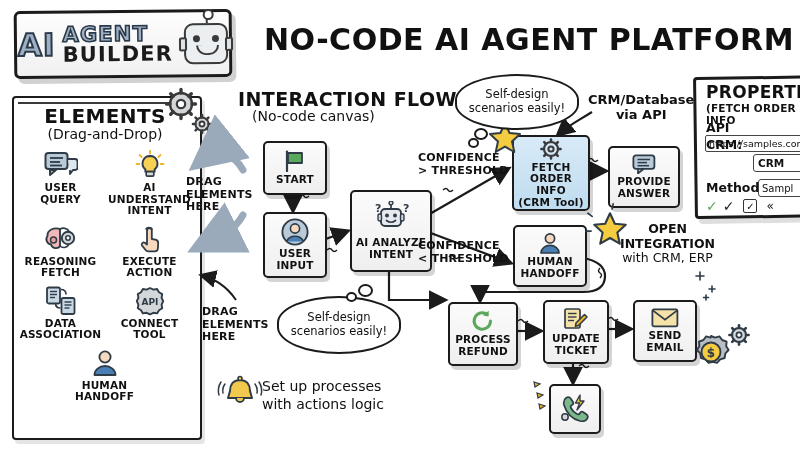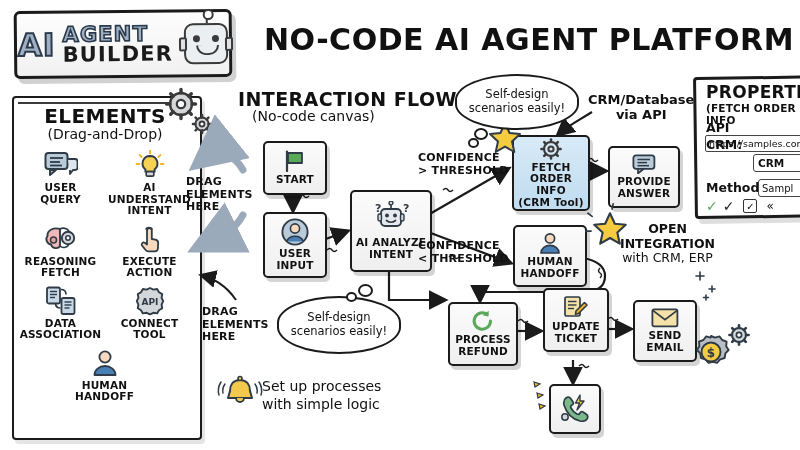--- a/index.html
+++ b/index.html
@@ -468,21 +468,21 @@
       <svg width="24" height="22" viewBox="0 0 24 22">
         <path d="M19.5 11 a8.2 8.2 0 1 1 -3.2 -6.5" fill="none" stroke="#5aa85a" stroke-width="3" stroke-linecap="round"></path>
         <path d="M17.8 0.8 L17.2 6.4 L11.6 5.2 Z" fill="#5aa85a"></path>
       </svg>
     </div>
     <div class="nlbl">
       <span>PROCESS</span><br><span>REFUND</span>
     </div>
   </div>
 
-  <div class="node" style="left:543px;top:288px;width:62px;height:60px">
+  <div class="node" style="left:543px;top:300px;width:62px;height:60px">
     <div class="nico">
       <svg width="26" height="24" viewBox="0 0 26 24">
         <rect x="2" y="2" width="15" height="19" rx="1.6" fill="#f4e2a8" stroke="#2f3b46" stroke-width="1.7"></rect>
         <line x1="5" y1="6.5" x2="13.5" y2="6.5" stroke="#2f3b46" stroke-width="1.4"></line>
         <line x1="5" y1="10" x2="13.5" y2="10" stroke="#2f3b46" stroke-width="1.4"></line>
         <line x1="5" y1="13.5" x2="11" y2="13.5" stroke="#2f3b46" stroke-width="1.4"></line>
         <path d="M13 16 L21.5 7.5 L24 10 L15.5 18.5 L12.5 19.2 Z" fill="#f0b429" stroke="#2f3b46" stroke-width="1.6" stroke-linejoin="round"></path>
       </svg>
     </div>
     <div class="nlbl">
@@ -599,21 +599,21 @@
           <line x1="7" y1="0" x2="9.6" y2="0"></line>
         <line x1="-5" y1="-5" x2="-6.8" y2="-6.8"></line>
           <line x1="5" y1="5" x2="6.8" y2="6.8"></line>
         <line x1="-5" y1="5" x2="-6.8" y2="6.8"></line>
           <line x1="5" y1="-5" x2="6.8" y2="-6.8"></line>
       </g>
     </g>
   </svg>
 
   <div class="abs" id="bell-caption">
-    <span>Set up processes</span><br><span>with simple logic</span>
+    <span>Set up processes</span><br><span>with actions logic</span>
   </div>
 
 
   <div class="abs" id="properties-panel"></div>
   <div class="abs" id="prop-title">PROPERTIES</div>
   <div class="abs" id="prop-sub">(FETCH ORDER INFO</div>
   <div class="abs" id="prop-api-label">API Endpoint:</div>
   <div class="abs" id="prop-api-input">https://samples.com</div>
   <div class="abs" id="prop-crm-label">CRM:</div>
   <div class="abs" id="prop-crm-select">

